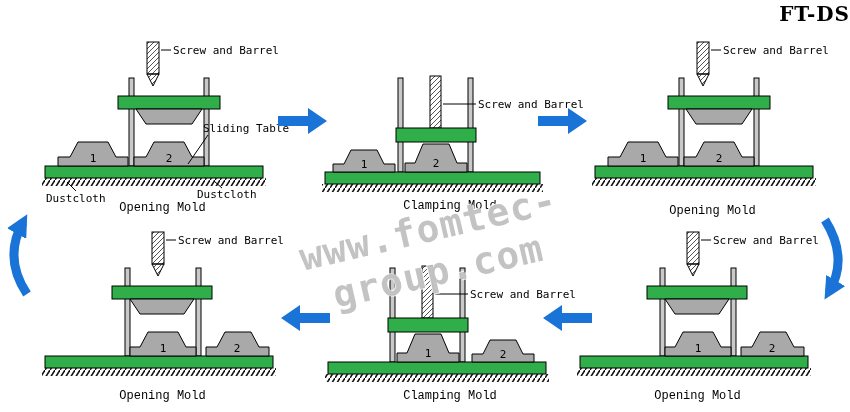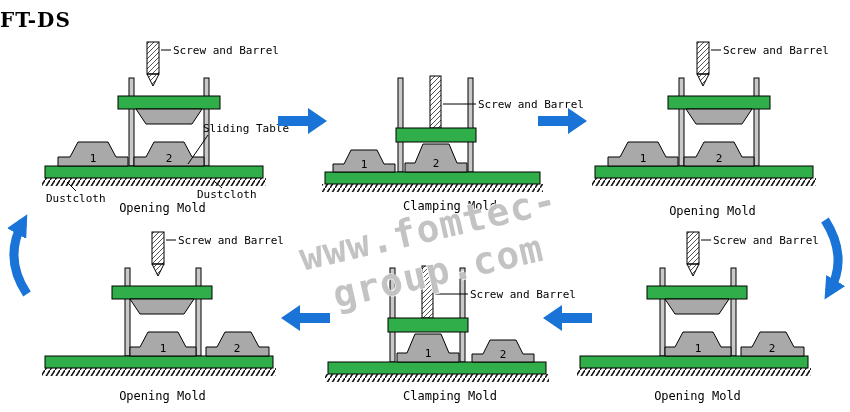--- a/index.html
+++ b/index.html
@@ -1,28 +1,28 @@
 <!DOCTYPE html>
 <html><head>
 <meta charset="utf-8">
 <style>
   html,body{margin:0;padding:0;background:#fff;}
   .canvas{position:relative;width:850px;height:412px;background:#fff;overflow:hidden;
           font-family:"DejaVu Sans Mono","Liberation Mono",monospace;}
-  .title{position:absolute;top:8px;left:0;width:100%;text-align:left;
+  .title{position:absolute;top:2px;left:0;width:100%;text-align:right;
          font-family:"DejaVu Serif","Liberation Serif",serif;font-size:20px;font-weight:bold;letter-spacing:1px;color:#000;}
   svg.machine{position:absolute;overflow:visible;}
   svg.overlay{position:absolute;left:0;top:0;pointer-events:none;}
   .green{fill:#2fae49;stroke:#000;stroke-width:1;}
   .gray{fill:#a9a9a9;stroke:#000;stroke-width:1;}
   .post{fill:#c9c9c9;stroke:#000;stroke-width:1;}
   .lead{stroke:#000;stroke-width:1;}
   .annot{font-size:11px;fill:#000;font-family:"DejaVu Sans Mono",monospace;}
   .moldnum{font-size:11px;fill:#000;text-anchor:middle;font-family:"DejaVu Sans Mono",monospace;}
-  .caption{position:absolute;text-align:center;font-size:12px;color:#000;}
+  .caption{position:absolute;text-align:center;font-size:12px;color:#000;font-family:Liberation Mono, monospace;}
   .watermark{position:absolute;left:213px;top:206px;width:440px;text-align:center;
              transform:rotate(-13deg);font-size:38px;font-weight:bold;letter-spacing:1px;
              color:rgba(145,145,145,0.55);pointer-events:none;
              text-shadow:1px 1px 0 rgba(255,255,255,0.85),-1px -1px 0 rgba(255,255,255,0.85);}
 </style>
 </head>
 <body>
 
 <div class="canvas">
 

